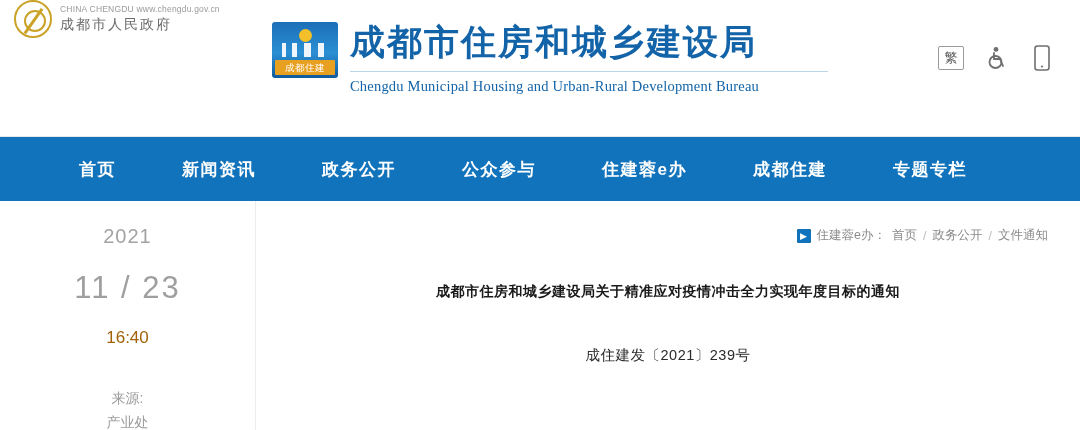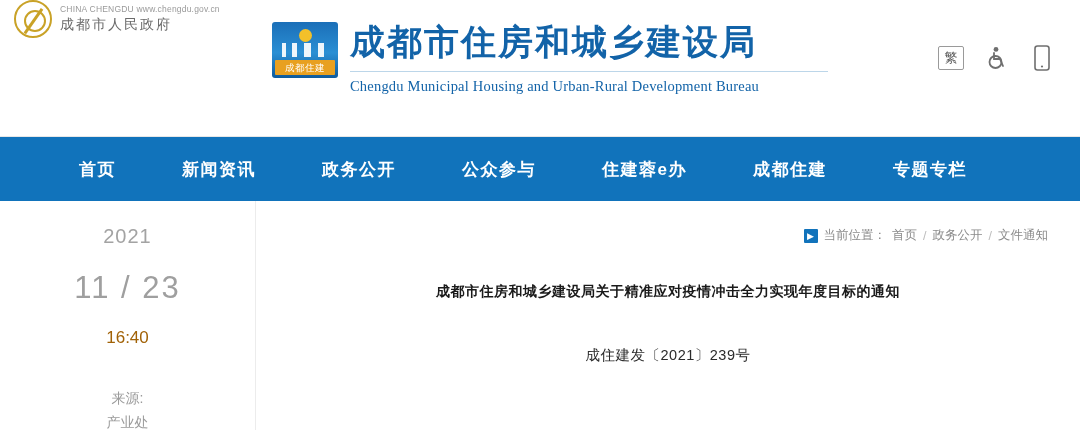--- a/index.html
+++ b/index.html
@@ -304,21 +304,21 @@
       <div class="d-date">11 / 23</div>
       <div class="d-time">16:40</div>
       <div class="d-src-label">来源:</div>
       <div class="d-src-value">产业处</div>
     </div>
 
     <div class="right-col">
 
       <div class="crumb">
         <span class="crumb-arrow">▶</span>
-        <span>当前位置：</span>
+        <span>住建蓉e办：</span>
         <a>首页</a>
         <span class="sep">/</span>
         <a>政务公开</a>
         <span class="sep">/</span>
         <a>文件通知</a>
       </div>
 
       <div class="article-title">成都市住房和城乡建设局关于精准应对疫情冲击全力实现年度目标的通知</div>
       <div class="doc-number">成住建发〔2021〕239号</div>
     </div>

